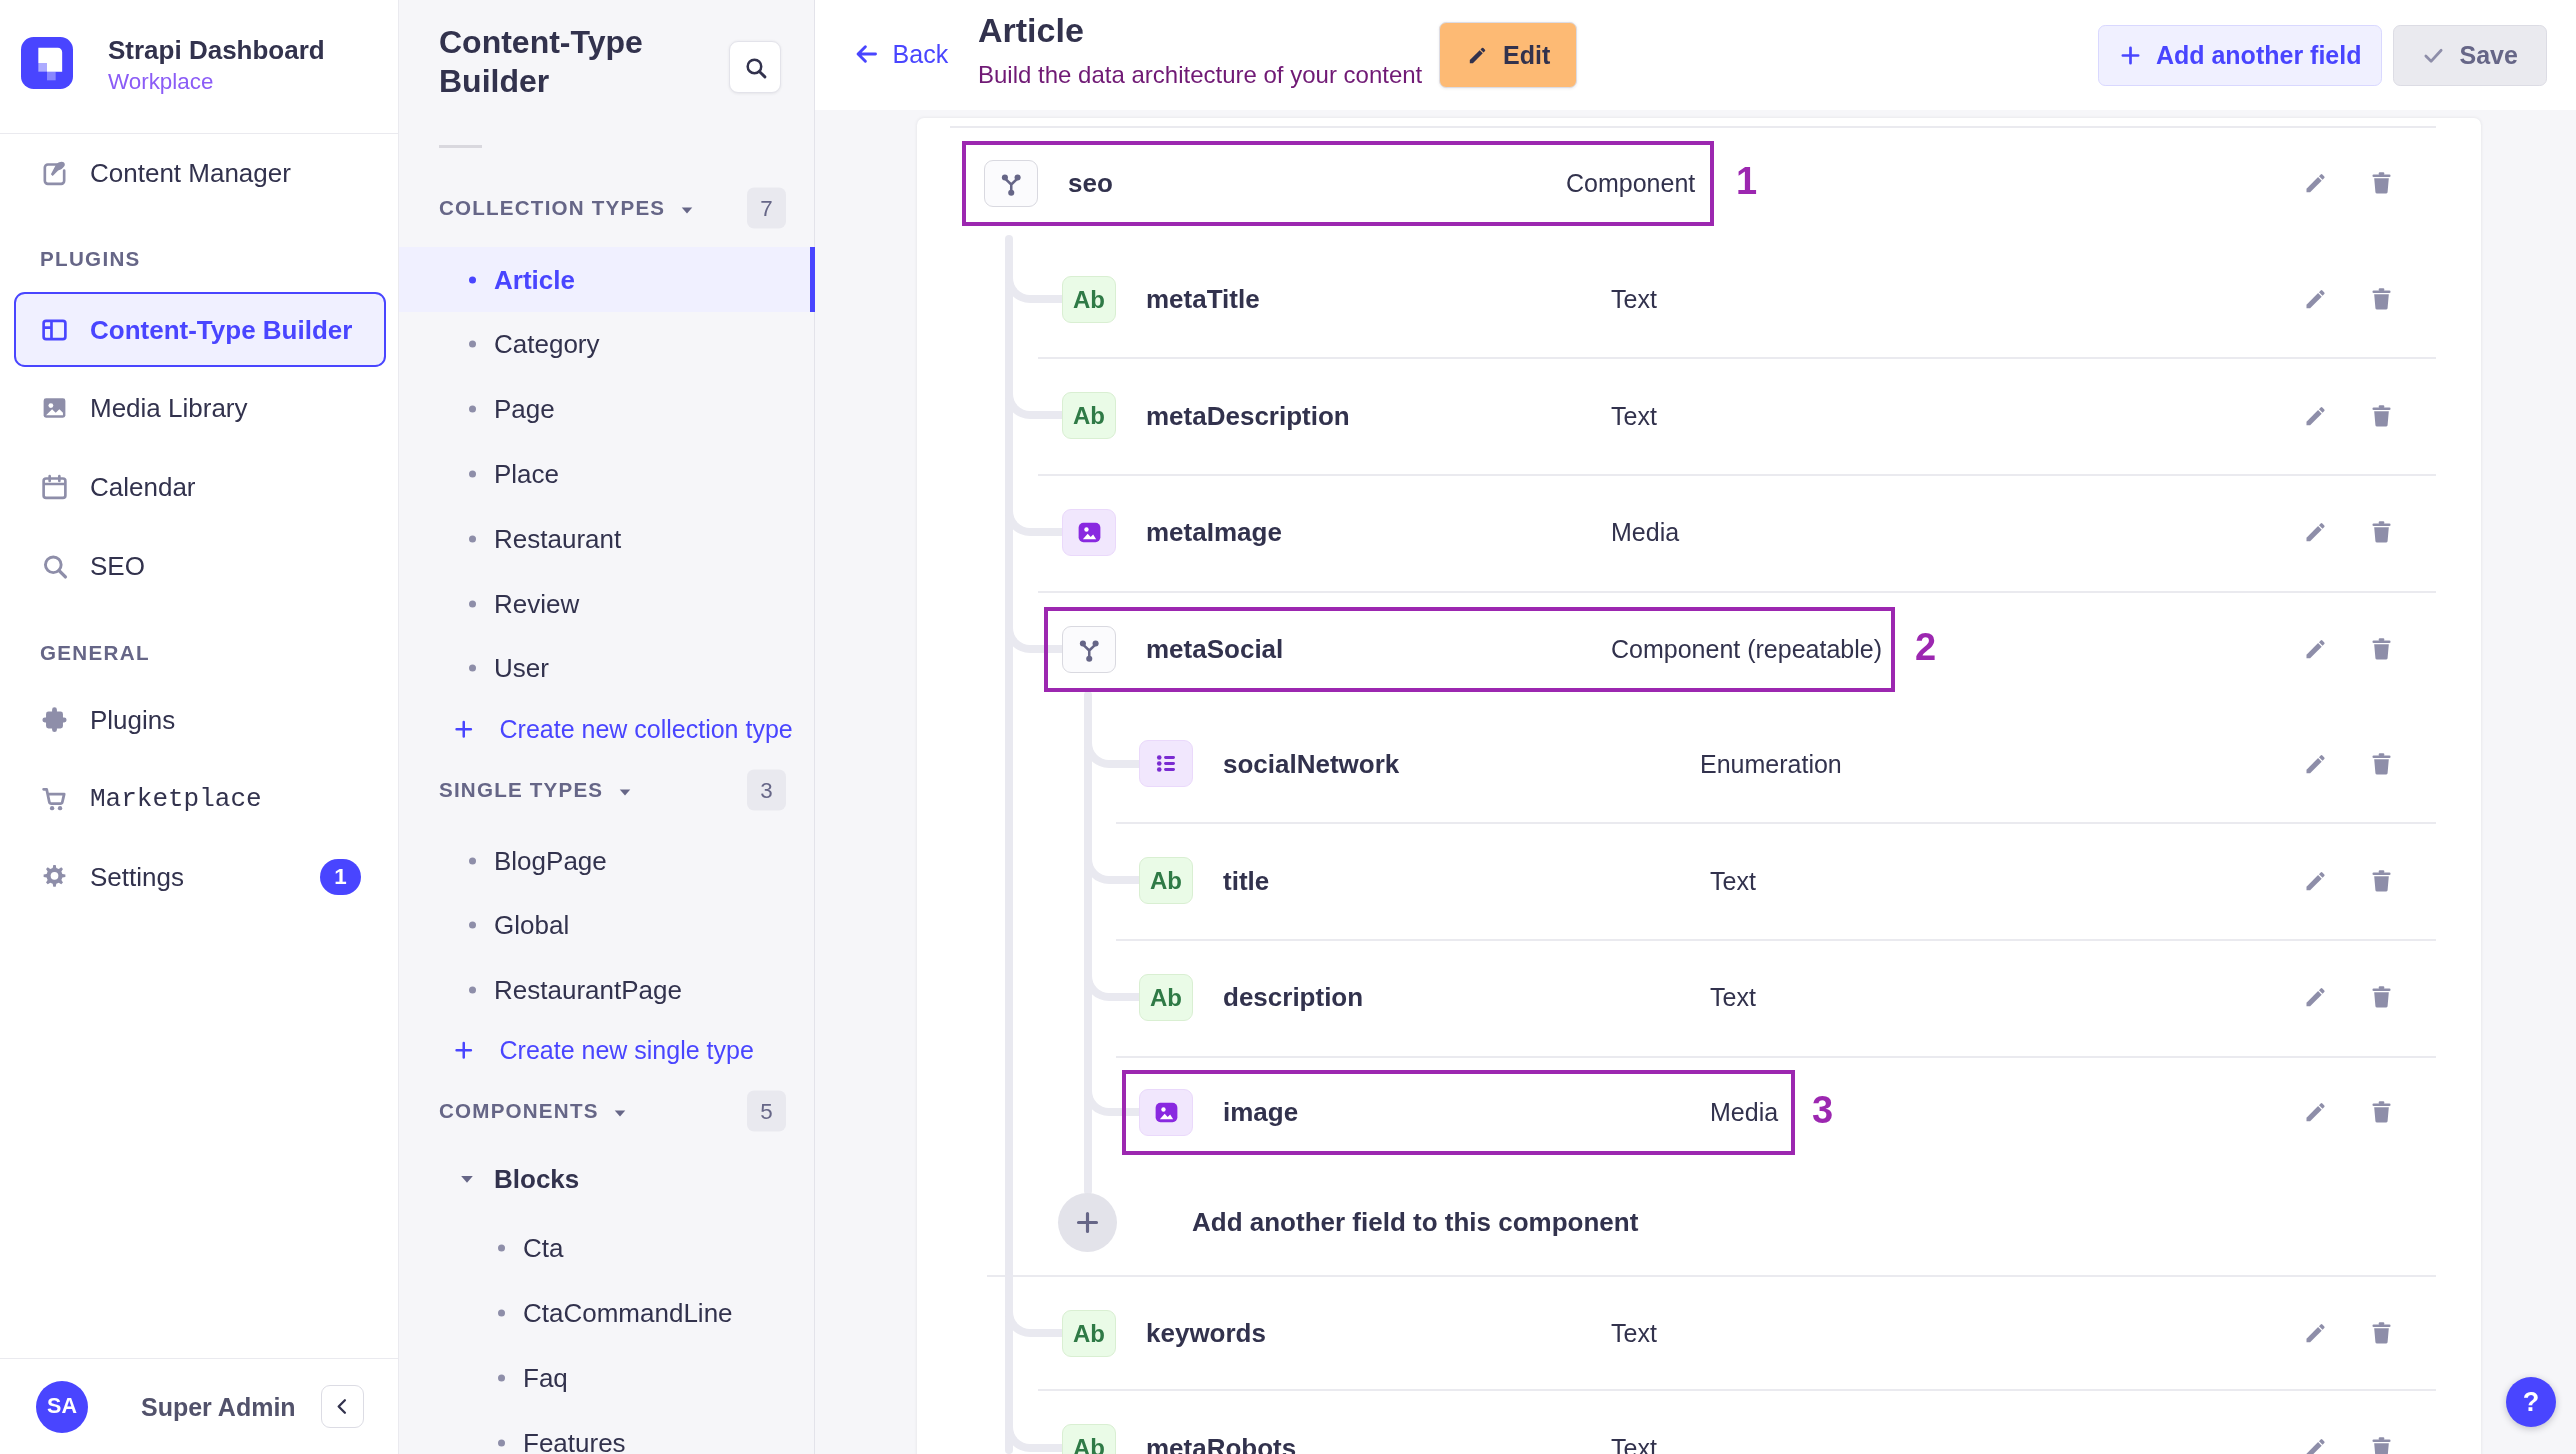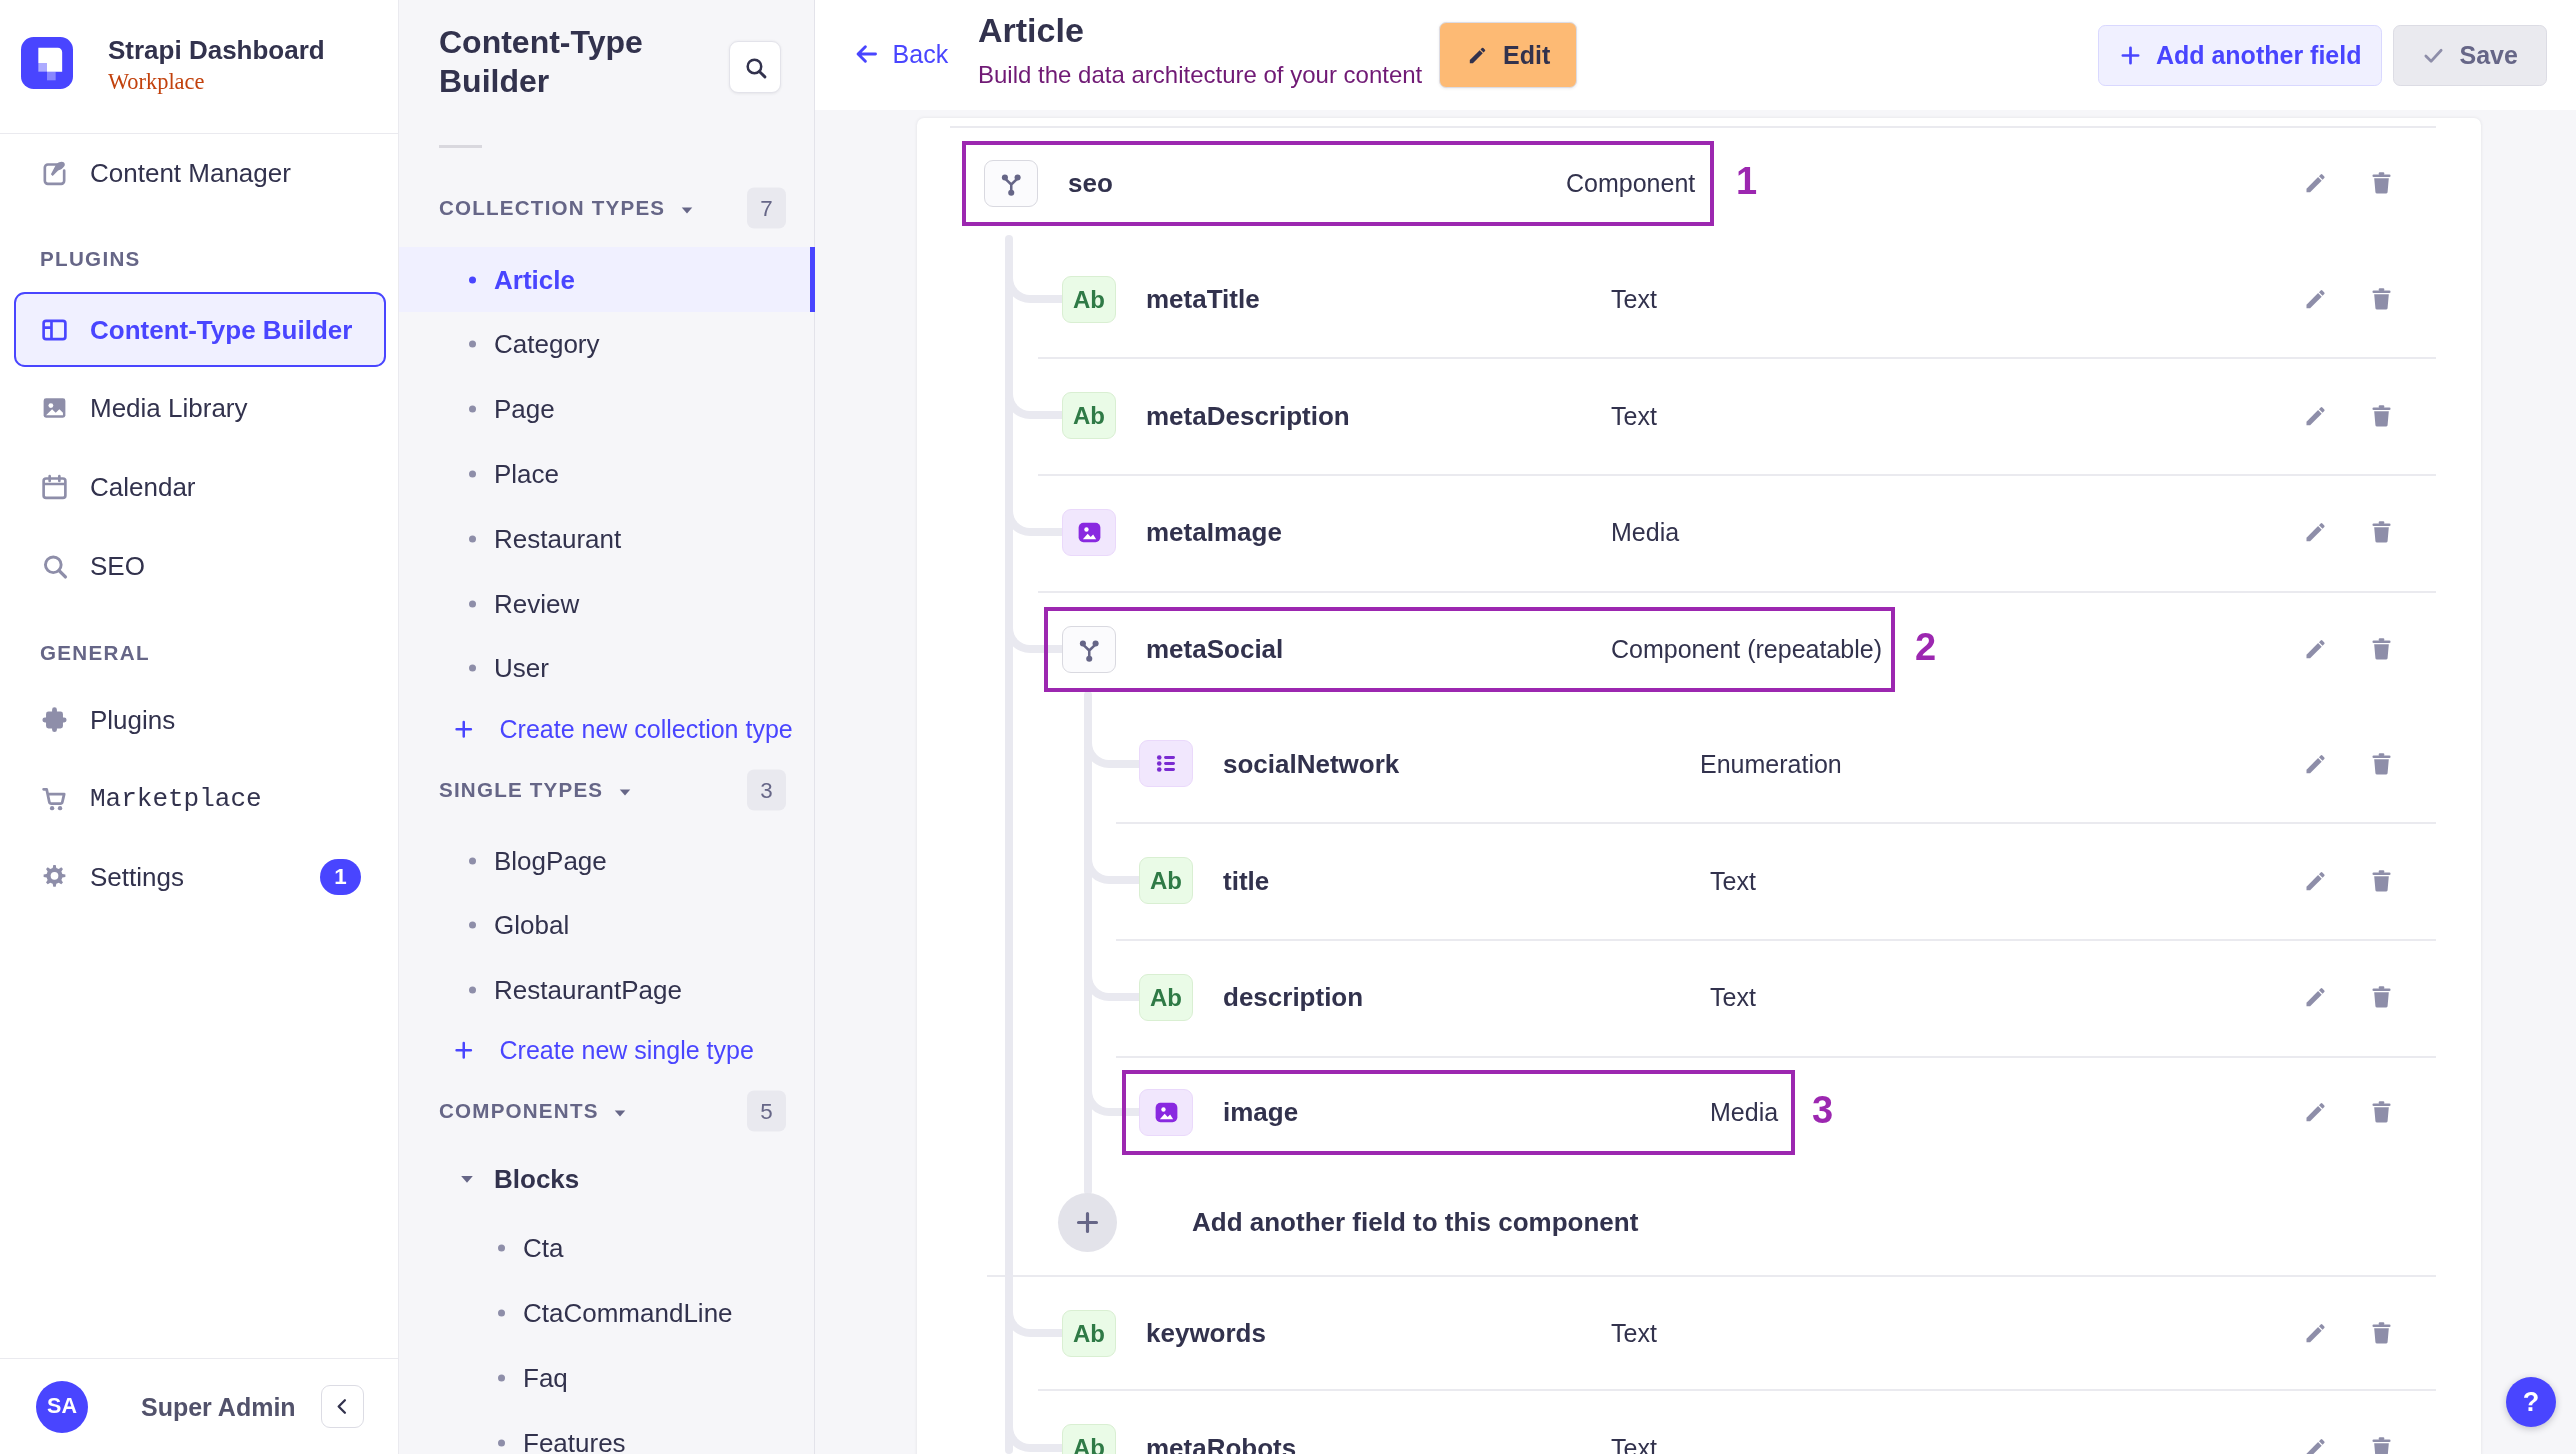--- a/index.html
+++ b/index.html
@@ -10,21 +10,21 @@
   }
   .abs{position:absolute;}
   .vc{transform:translateY(-50%);}
   svg{display:block;}
 
   
   #leftnav{left:0;top:0;width:399px;height:1454px;background:#ffffff;border-right:1.8px solid #eaeaef;box-sizing:border-box;}
   .brand{position:absolute;left:0;top:0;width:100%;height:126px;border-bottom:1.8px solid #eaeaef;box-sizing:border-box;margin-top:8px;}
   .brand-logo{position:absolute;left:20.6px;top:29px;width:52px;height:52px;border-radius:12.6px;background:#4945ff;}
   .brand-title{position:absolute;left:108px;top:27px;font-size:26px;font-weight:700;color:#32324d;}
-  .brand-sub{position:absolute;left:108px;top:61px;font-size:22.4px;color:#c2410c;font-family:Liberation Serif, serif;}
+  .brand-sub{position:absolute;left:108px;top:61px;font-size:22.4px;color:#8b5cf6;}
   .nav-section{position:absolute;left:40px;font-size:20.6px;font-weight:700;letter-spacing:1.3px;color:#666687;}
   .nav-item{position:absolute;left:0;width:399px;height:75px;}
   .nav-item .nicon{position:absolute;left:40px;top:50%;transform:translateY(-50%);}
   .nav-item .nlabel{position:absolute;left:90px;top:50%;transform:translateY(-50%);font-size:26px;color:#32324d;}
   .nav-item.active .nlabel{color:#4945ff;font-weight:600;}
   .active-box{position:absolute;left:13.5px;width:372px;height:75px;border:2.7px solid #4945ff;background:#f0f0ff;border-radius:10.8px;box-sizing:border-box;}
   .nav-badge{position:absolute;left:320px;top:50%;transform:translateY(-50%);min-width:41px;height:36px;border-radius:18px;background:#4945ff;color:#fff;font-size:22.4px;font-weight:700;display:flex;align-items:center;justify-content:center;}
   #userbar{position:absolute;left:0;top:1358px;width:399px;height:96px;border-top:1.8px solid #eaeaef;box-sizing:border-box;}
   .avatar{position:absolute;left:36px;top:21.5px;width:52px;height:52px;border-radius:50%;background:#4945ff;color:#fff;font-size:21.5px;font-weight:700;display:flex;align-items:center;justify-content:center;}
   .username{position:absolute;left:141px;top:48px;transform:translateY(-50%);font-size:25px;font-weight:600;color:#52526b;}

